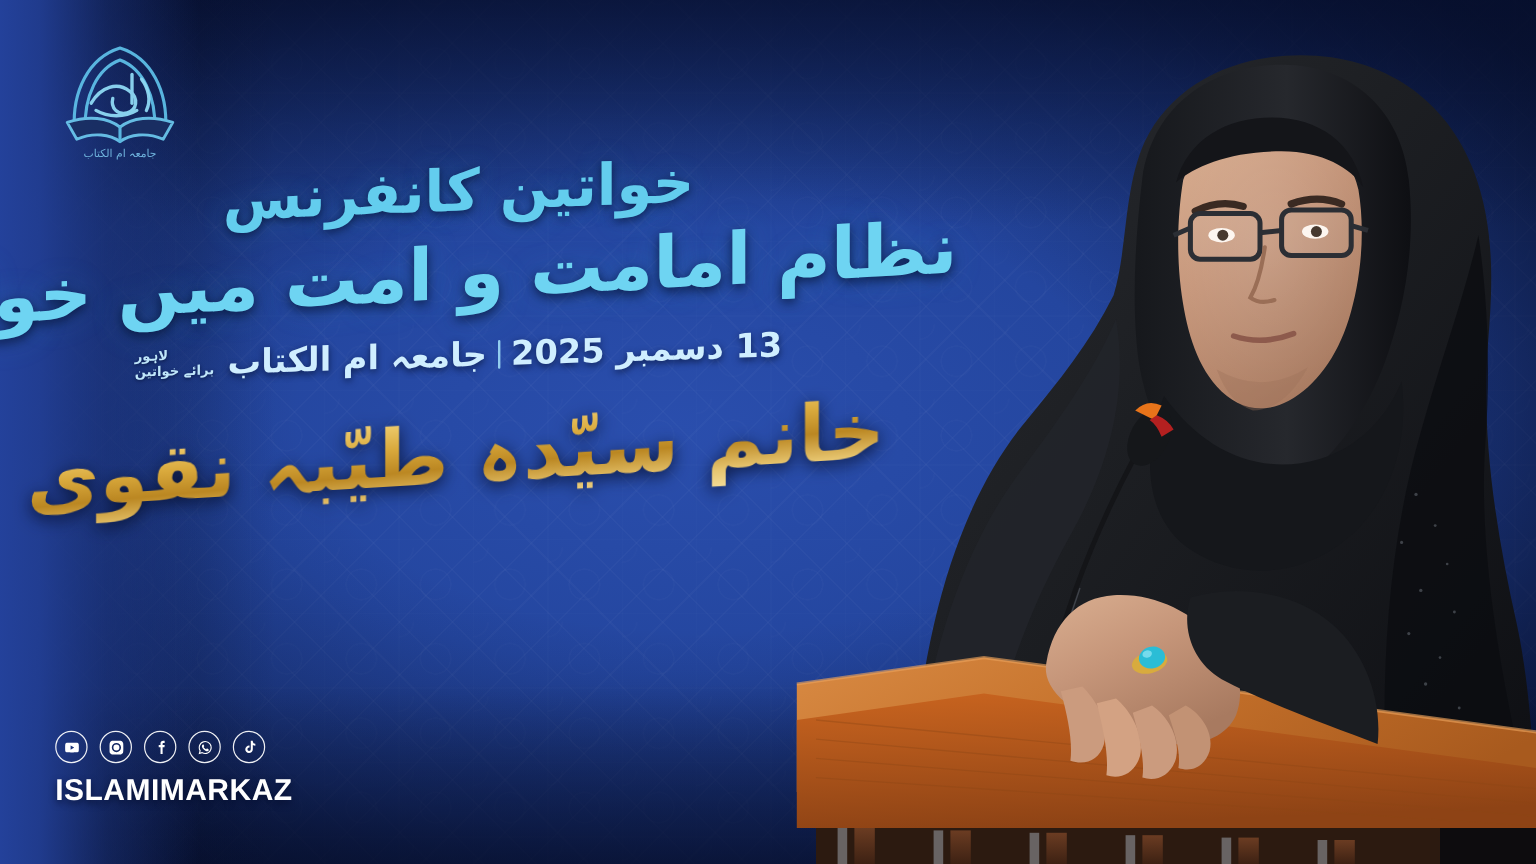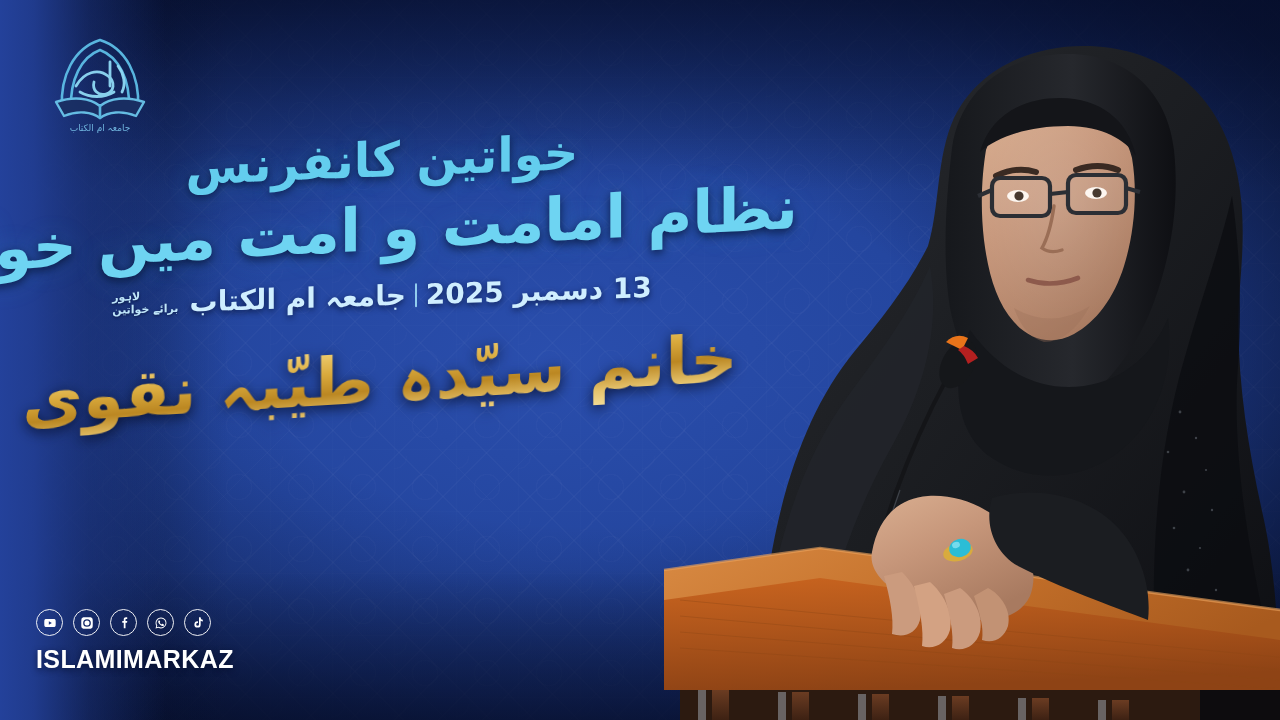--- a/index.html
+++ b/index.html
@@ -170,21 +170,21 @@
   .photo-fade {
     position:absolute;
     left:-4px; top:0;
     width:170px; height:100%;
     background:linear-gradient(90deg, rgba(36,66,156,1) 0%, rgba(36,66,156,.86) 22%, rgba(36,66,156,.40) 55%, rgba(36,66,156,0) 100%);
     z-index:19; pointer-events:none;
   }
 
   
   .social {
-    position:absolute; left:36px; bottom:46px;
+    position:absolute; left:46px; bottom:46px;
     z-index:32;
   }
   .social-icons { display:flex; gap:10px; align-items:center; }
   .sicon {
     width:27px; height:27px; border-radius:50%;
     border:1.7px solid rgba(255,255,255,.93);
     display:flex; align-items:center; justify-content:center;
     color:#fff;
   }
   .sicon svg { width:14px; height:14px; fill:#fff; display:block; }

